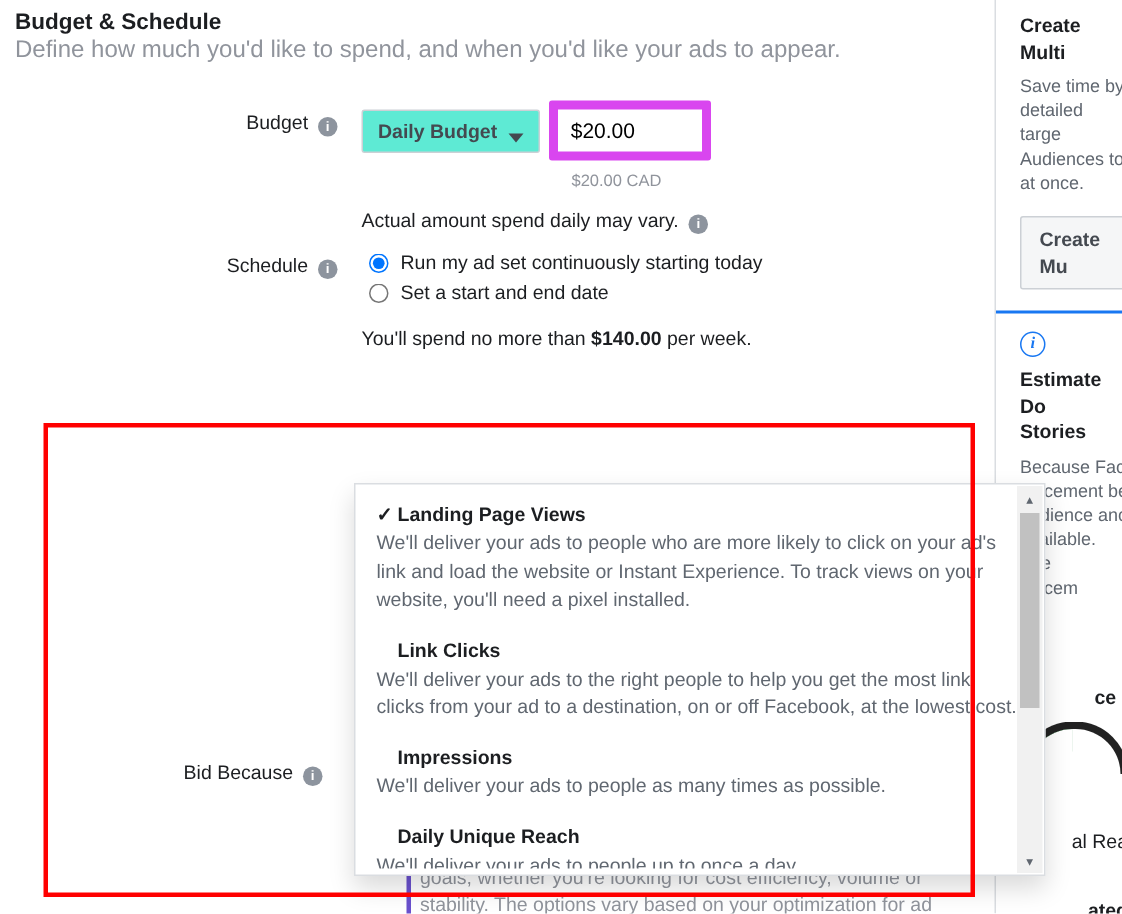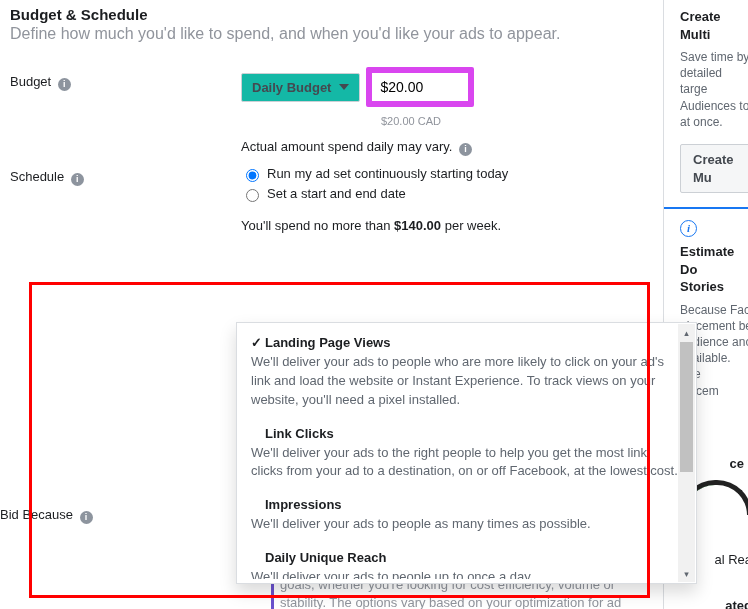--- a/index.html
+++ b/index.html
@@ -2,29 +2,29 @@
 <html><head>
 <meta charset="utf-8">
 <style>
 html,body{margin:0;padding:0;font-family:Helvetica,Arial,sans-serif;font-size:13px;color:#1c1e21;background:#fff;width:748px;height:609px;overflow:hidden}
 .main{display:flex;height:100%}
 .left{flex:0 0 653px;padding:0 0 0 10px;position:relative}
 .right{flex:1;border-left:1px solid #dadde1;padding:8px 0 0 16px;line-height:1.35}
 h2{font-size:15px;font-weight:600;margin:6px 0 2px;color:#1c1e21}
 .sub{color:#90949c;font-size:16px;margin-bottom:24px}
 .row{display:flex;margin-bottom:6px}
-.lab{flex:0 0 215px;text-align:left;padding-right:16px;color:#1c1e21;font-size:13px;line-height:30px}
+.lab{flex:0 0 215px;text-align:right;padding-right:16px;color:#1c1e21;font-size:13px;line-height:30px}
 .ctl{flex:1;display:flex;flex-wrap:wrap;align-items:center;gap:6px}
 .infodot{display:inline-flex;width:13px;height:13px;border-radius:50%;background:#8d949e;color:#fff;font-size:9px;font-weight:700;line-height:13px;justify-content:center;font-style:normal;vertical-align:-1px;margin-left:3px}
-.select{display:inline-flex;align-items:center;background:#14b8a6;border:1px solid #ccd0d5;border-radius:2px;padding:6px 10px;font-weight:600;color:#444950;cursor:pointer}
+.select{display:inline-flex;align-items:flex-end;background:#5eead4;border:1px solid #ccd0d5;border-radius:2px;padding:6px 10px;font-weight:600;color:#444950;cursor:pointer}
 .caret{margin-left:8px;width:0;height:0;border-left:5px solid transparent;border-right:5px solid transparent;border-top:6px solid #444950}
 .txt{border:6px solid #d946ef;border-radius:2px;padding:6px 8px;width:80px;font-size:14px}
 .hint{width:100%;color:#90949c;font-size:11px;margin-top:2px}
 .hint.c{padding-left:140px}
-.radio{display:flex;margin:4px 0}
+.radio{display:flex;align-items:center;margin:4px 0}
 .radio input{margin-right:8px}
 .spend{margin-left:231px;font-size:13px;padding:6px 0 18px}
 .spend b{font-weight:700}
 .redbox{position:absolute;left:29px;top:282px;width:615px;height:310px;border:3px solid #ff0000;pointer-events:none;z-index:20}
 .dropdown{position:absolute;left:236px;top:322px;width:459px;background:#fff;border:1px solid #dadde1;box-shadow:0 8px 16px rgba(0,0,0,.15);z-index:10;padding:4px 0}
 .dropdown .sc{max-height:252px;overflow:hidden}
 .opt{padding:8px 14px}
 .opt .t{font-weight:700;font-size:13px;color:#1c1e21}
 .opt .d{font-size:13px;color:#606770;line-height:1.45;margin-top:3px}
 .chk{display:inline-block;width:12px;margin-right:2px}

